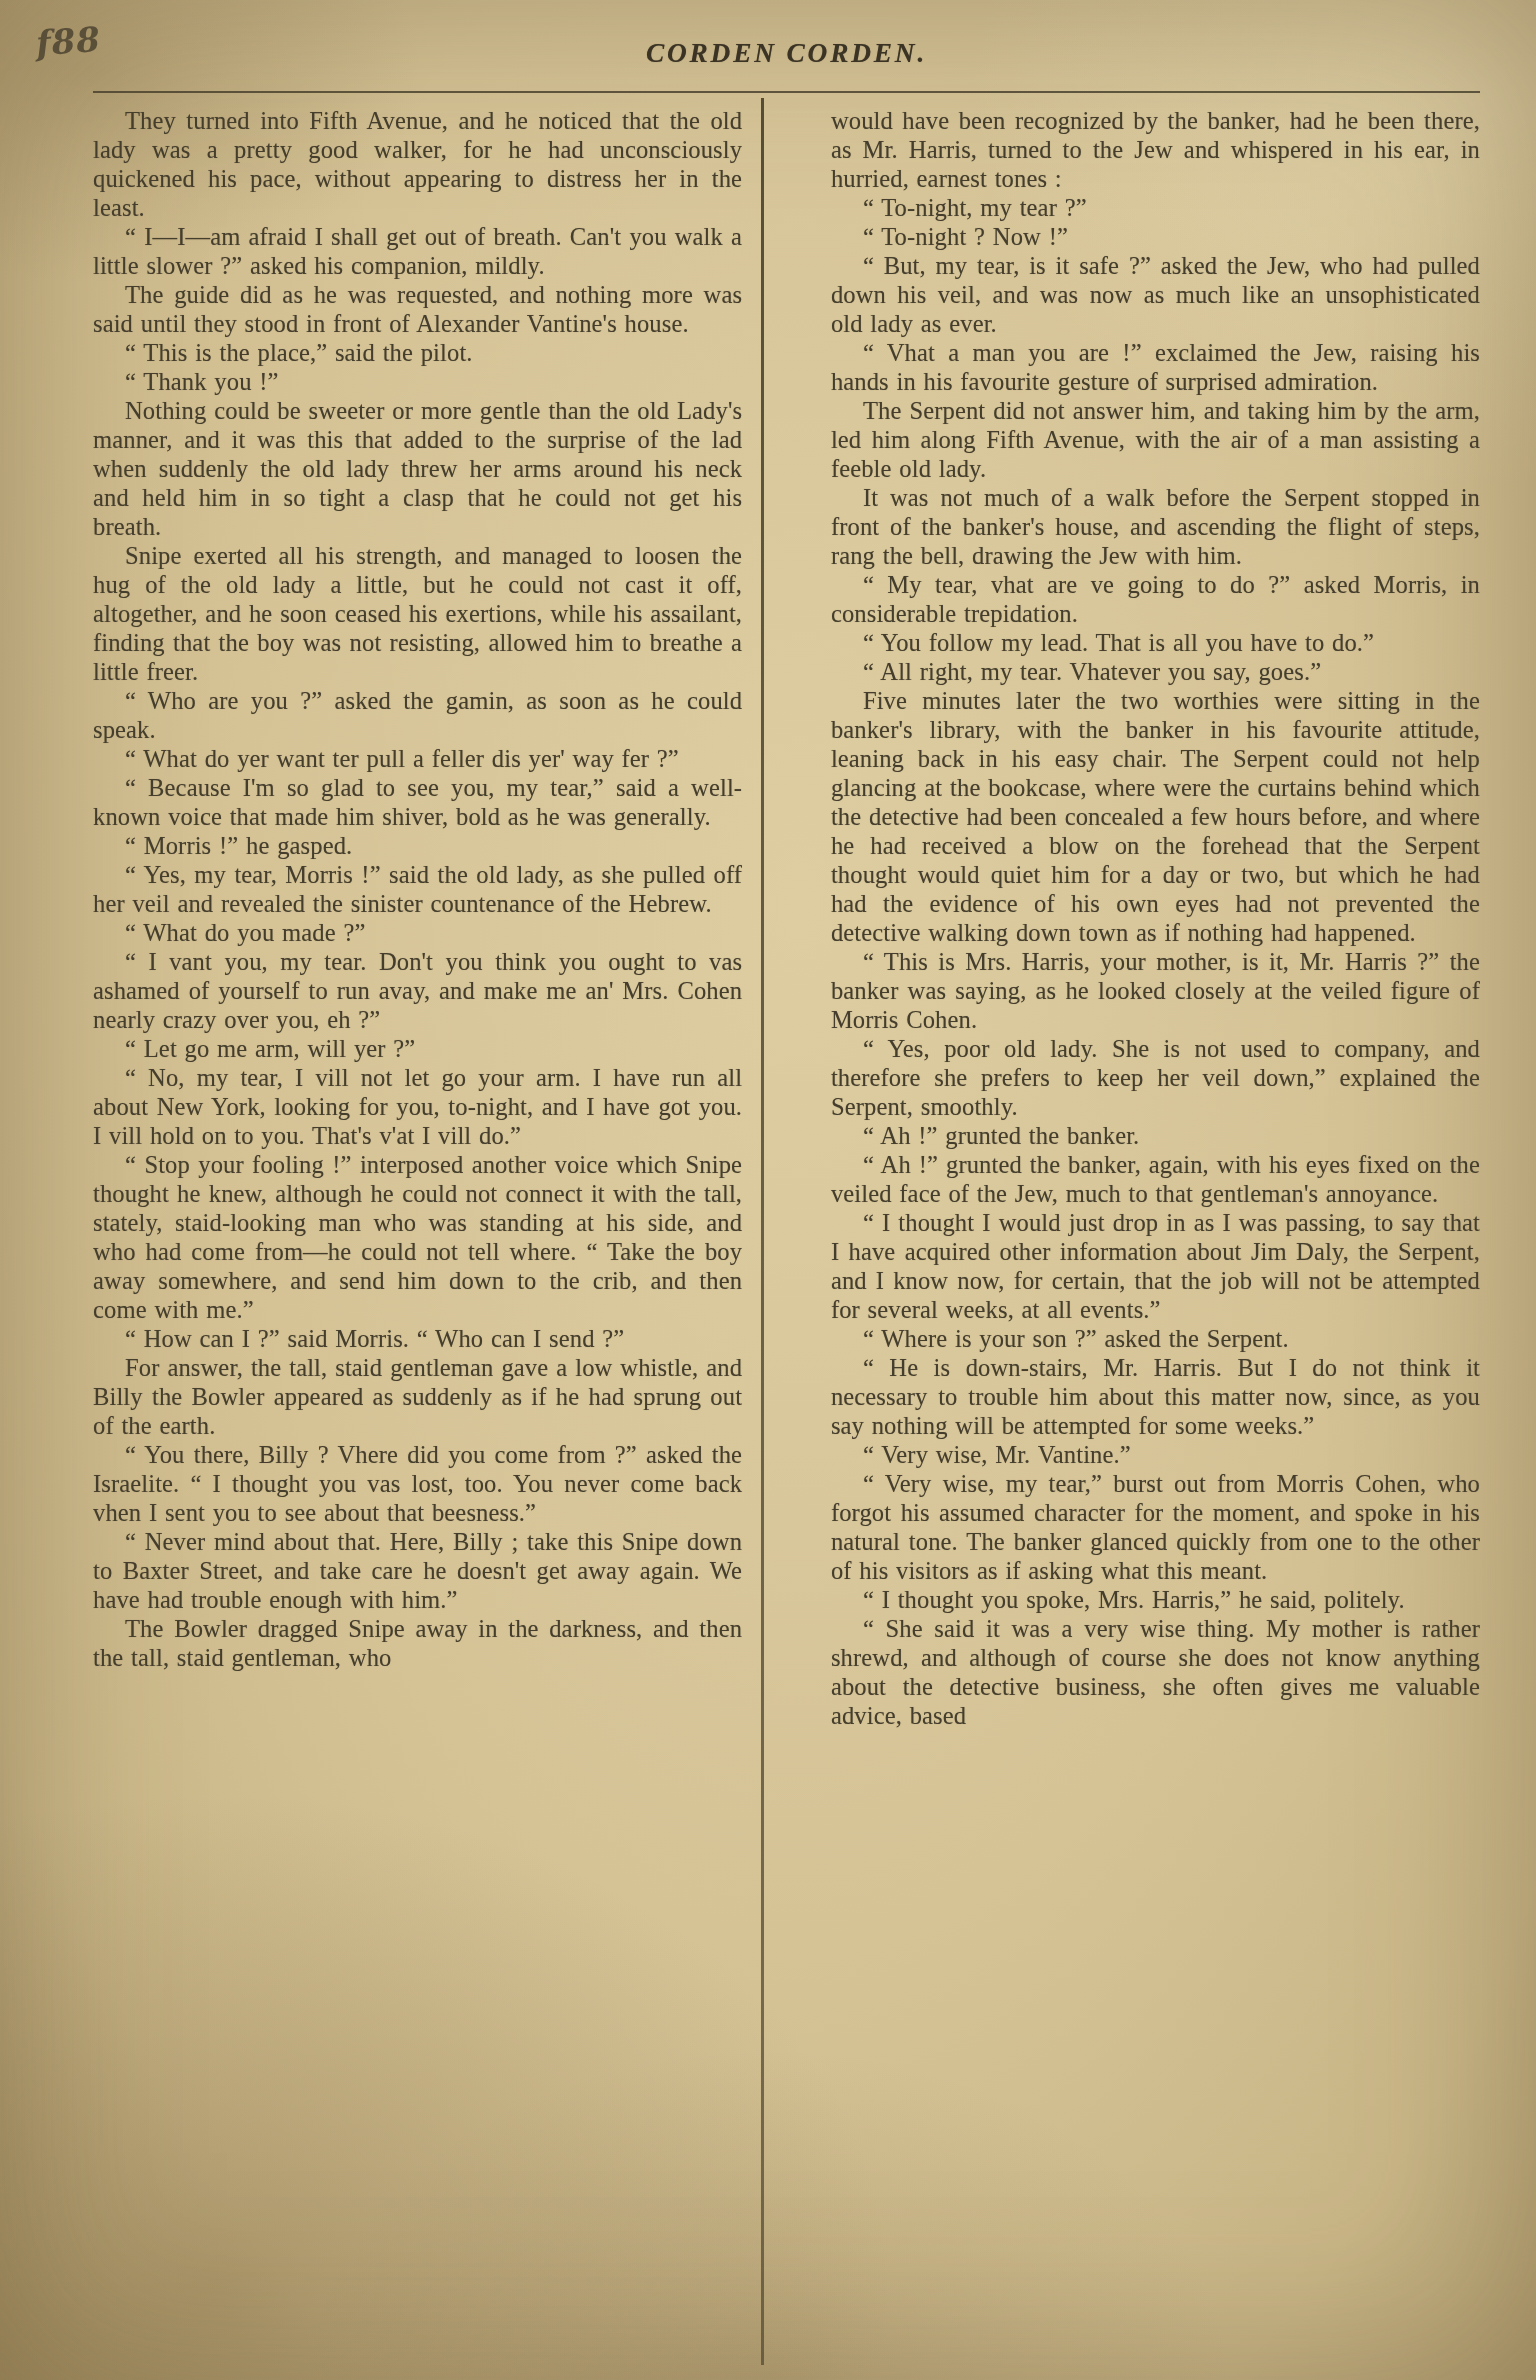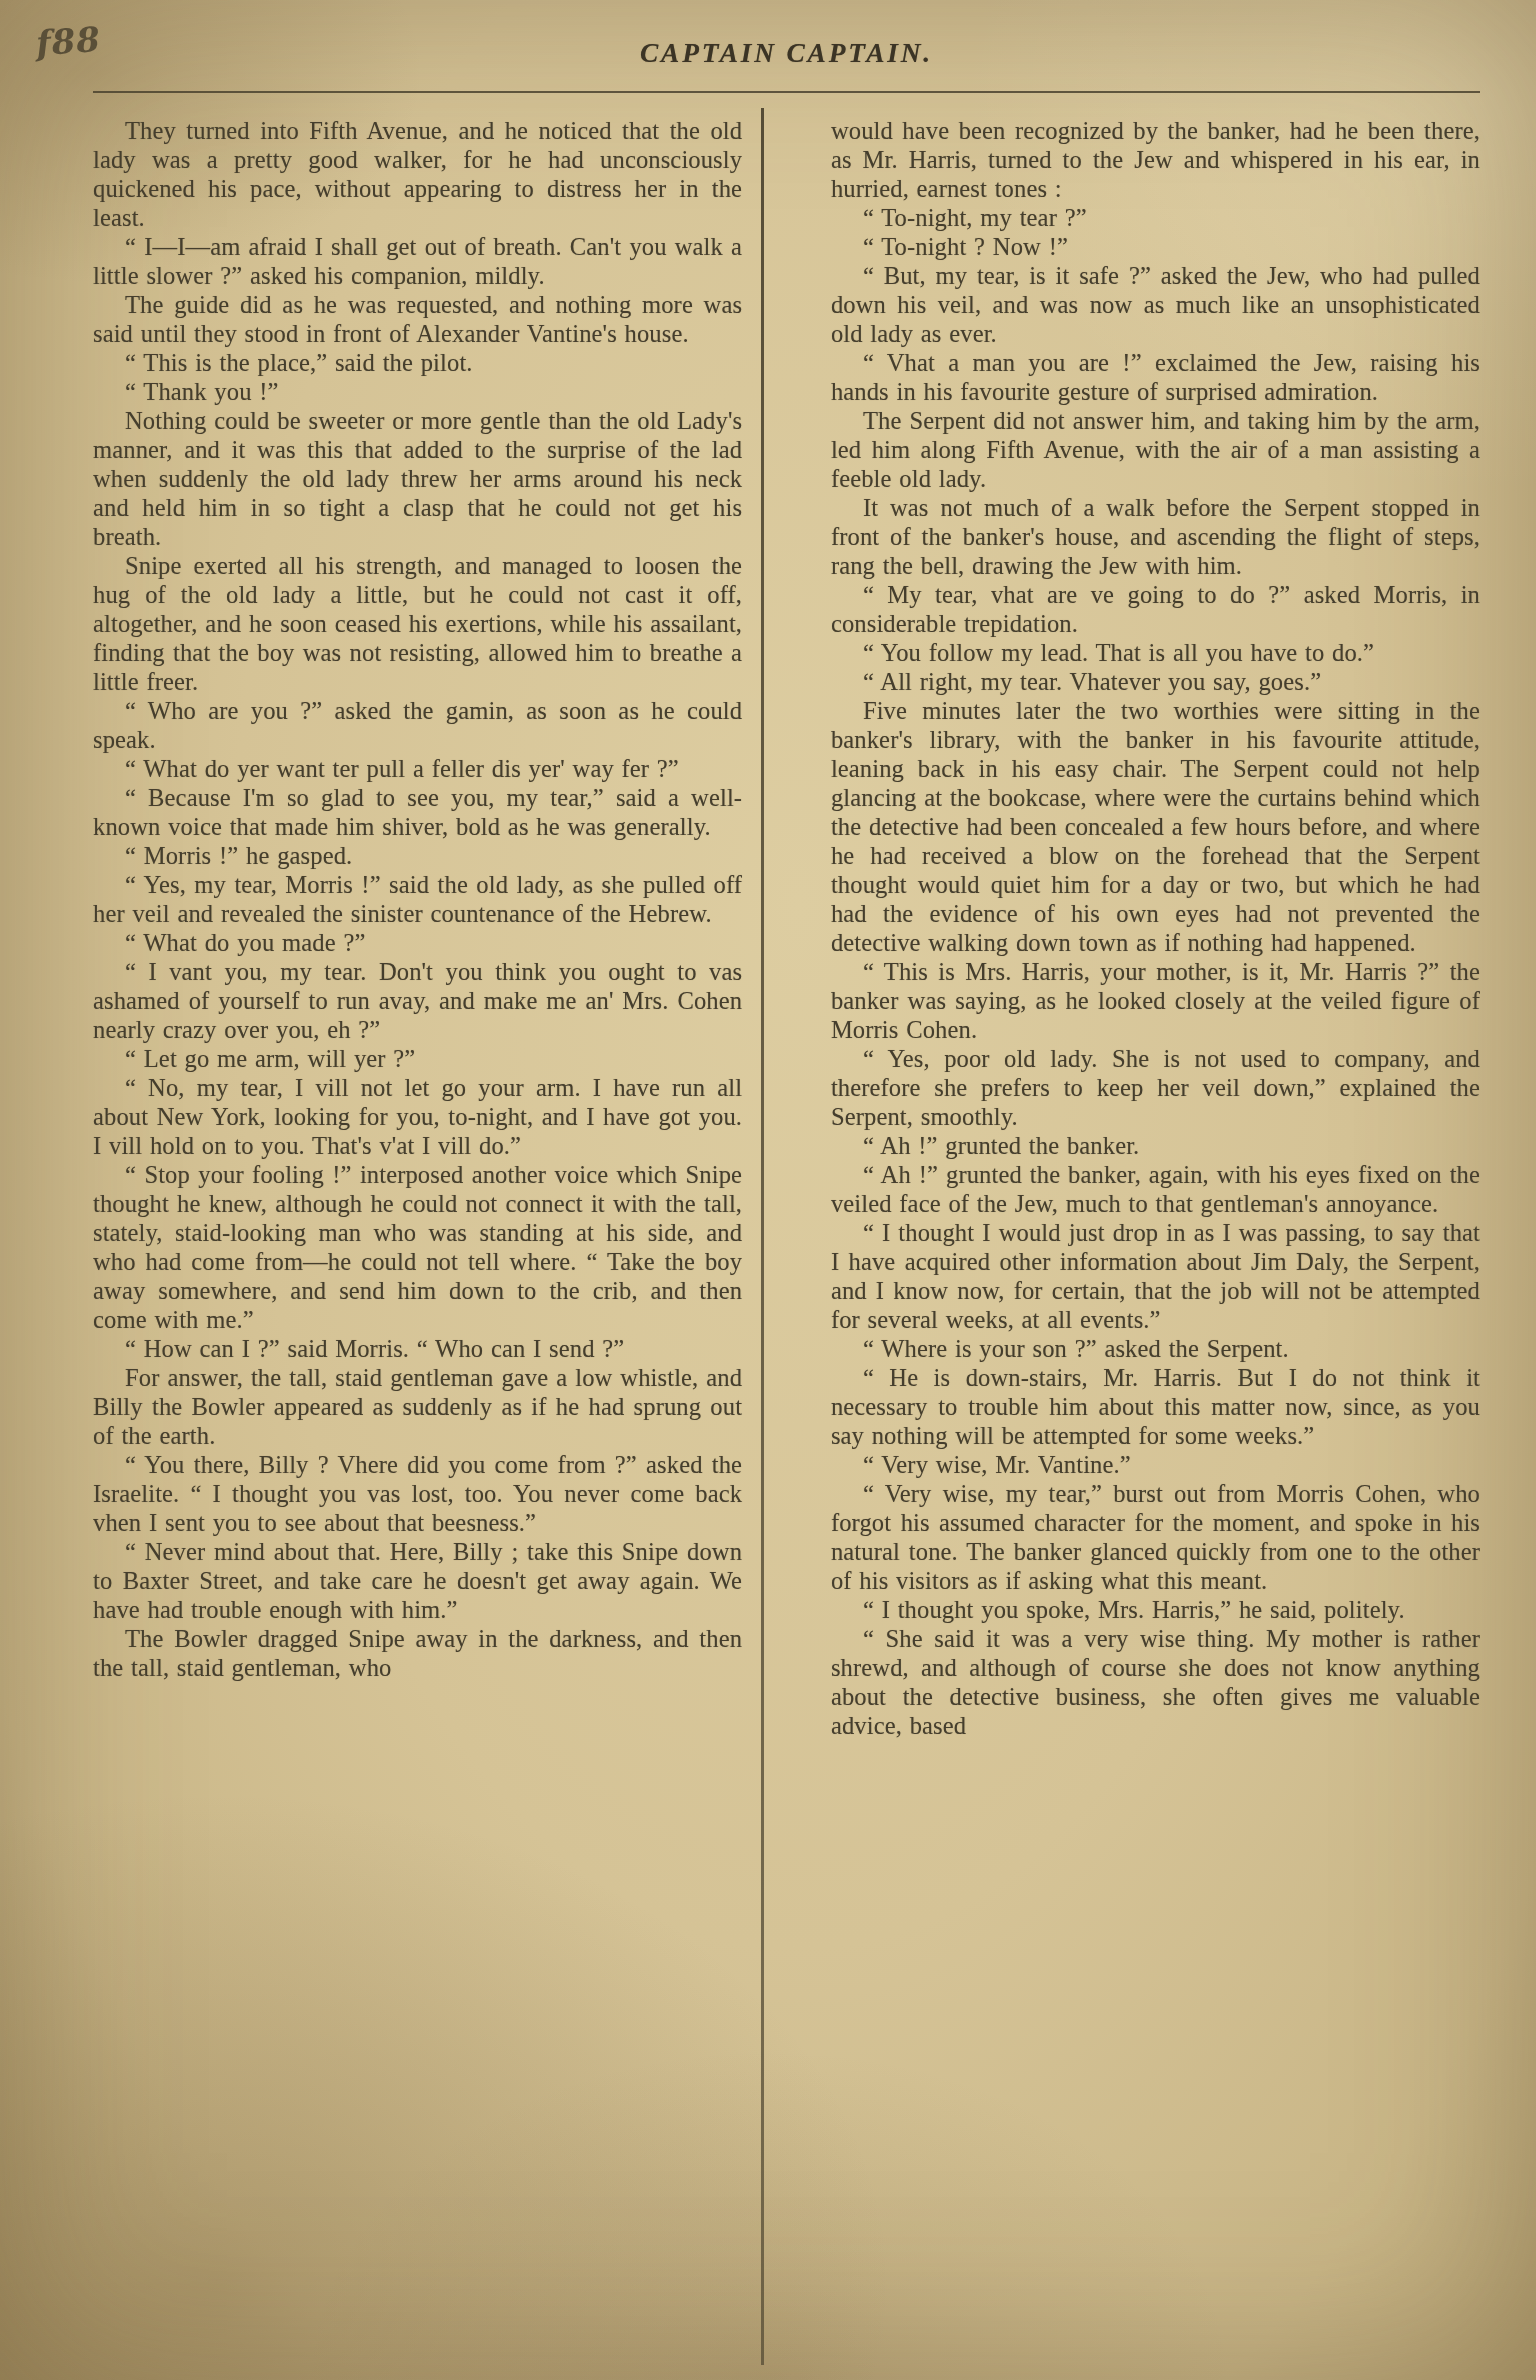--- a/index.html
+++ b/index.html
@@ -56,21 +56,21 @@
     font-size: 27.4px;
     letter-spacing: 2.8px;
     color: #3b3425;
     text-shadow: 0 0 0.9px rgba(60,50,30,0.45);
   }
 
   .columns {
     display: flex;
     align-items: stretch;
     border-top: 2.8px solid rgba(74,66,46,0.85);
-    padding-top: 23px;
+    padding-top: 13px;
     height: calc(100% - 66px);
     box-sizing: border-box;
   }
 
   .col {
     flex: 1 1 0;
     text-align: justify;
     font-size: 24.6px;
     line-height: 29px;
     word-spacing: 0.06em;
@@ -95,21 +95,21 @@
 </head>
 <body>
 
 <div class="page">
 
   <div class="page-mark">f88</div>
 
   <div class="content">
 
     <div class="header">
-      <span class="title">CAPTAIN CAPTAIN.</span>
+      <span class="title">CORDEN CORDEN.</span>
     </div>
 
     <div class="columns">
       <div class="col left">
           <p class="para">They turned into Fifth Avenue, and he noticed that the old lady was a pretty good walker, for he had unconsciously quickened his pace, without appearing to distress her in the least.</p>
           <p class="para">“ I—I—am afraid I shall get out of breath. Can't you walk a little slower ?” asked his companion, mildly.</p>
           <p class="para">The guide did as he was requested, and nothing more was said until they stood in front of Alexander Vantine's house.</p>
           <p class="para">“ This is the place,” said the pilot.</p>
           <p class="para">“ Thank you !”</p>
           <p class="para">Nothing could be sweeter or more gentle than the old Lady's manner, and it was this that added to the surprise of the lad when suddenly the old lady threw her arms around his neck and held him in so tight a clasp that he could not get his breath.</p>

